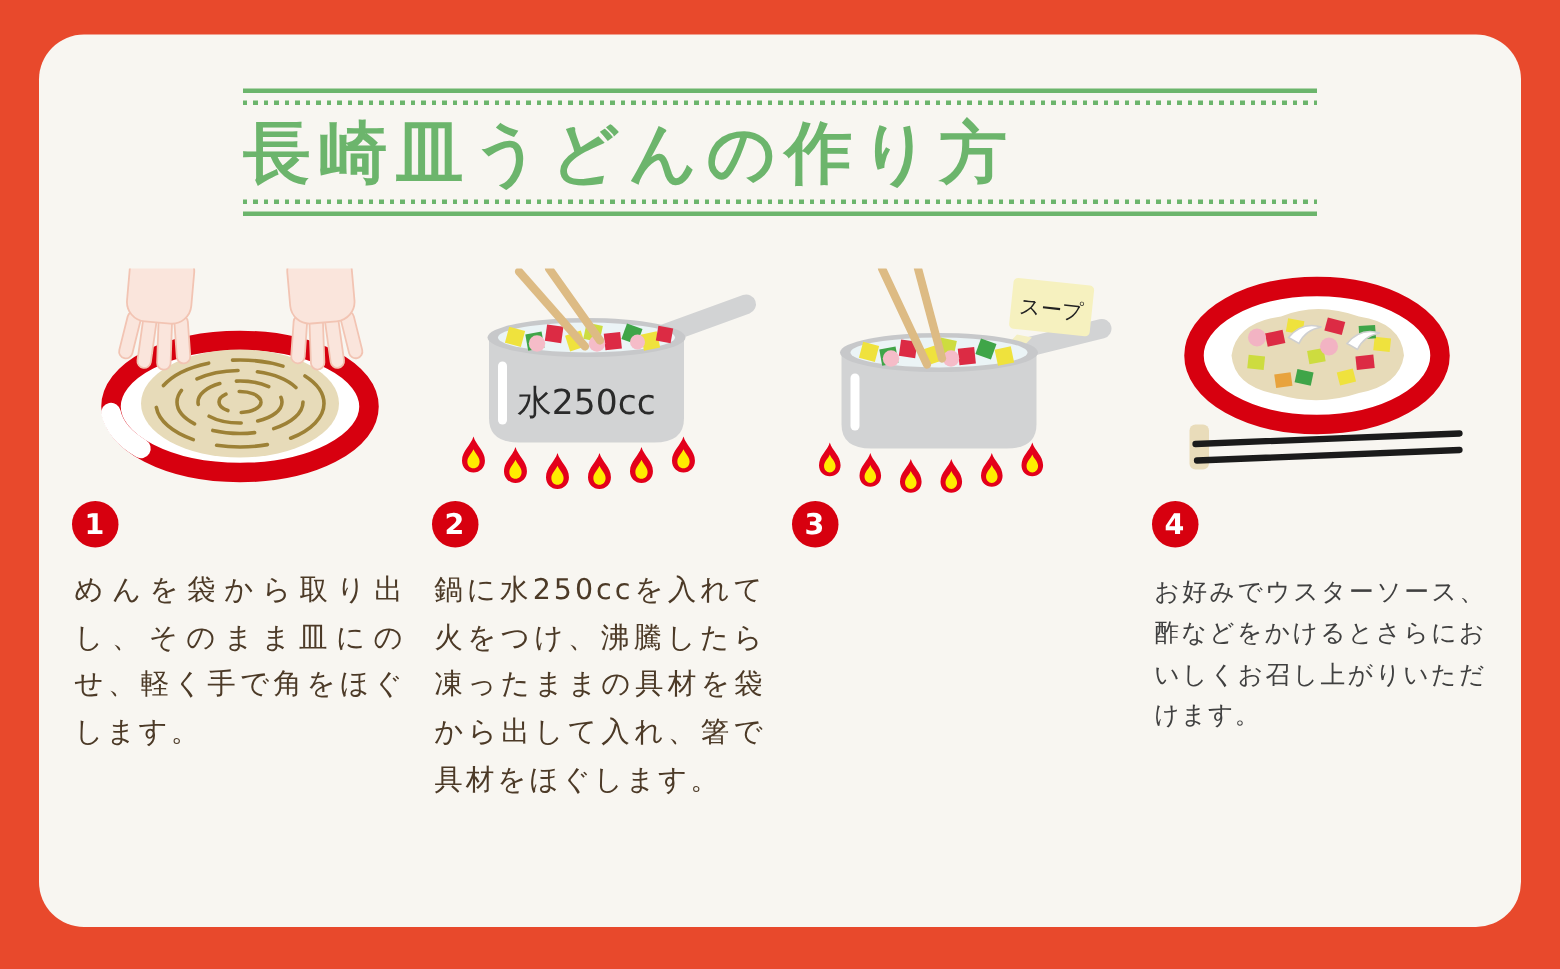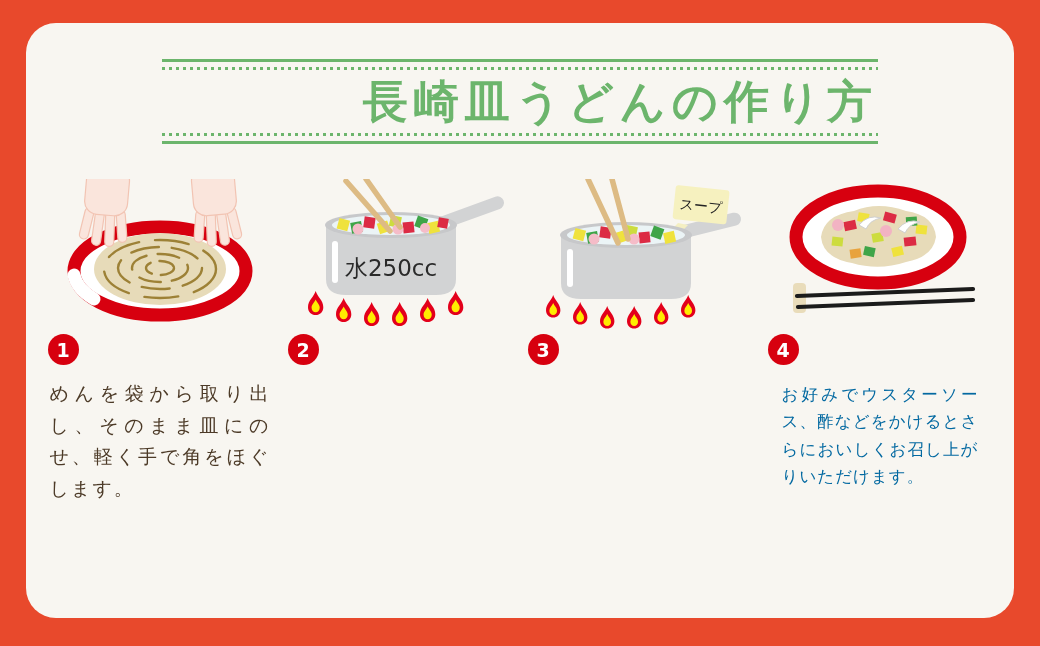--- a/index.html
+++ b/index.html
@@ -18,21 +18,21 @@
     position:absolute; left:136px; right:136px; top:36px;
   }
   .rule { width:100%; }
   .rule.solid  { height:3px; background:#6CB56C; }
   .rule.dotted {
     height:3px; margin-top:5px;
     background-image:repeating-linear-gradient(to right,#6CB56C 0 3px, transparent 3px 7px);
   }
   .rule.dotted.below { margin-top:0; margin-bottom:5px; }
   h1.main-title {
-    margin:7px 0 6px; text-align:right;
+    margin:7px 0 6px; text-align:left;
     font-size:45px; line-height:1.1; font-weight:bold;
     letter-spacing:6px; color:#6CB56C;
   }
   
   .steps {
     position:absolute; top:156px; left:28px; right:28px;
     display:flex; justify-content:center; gap:11px;
   }
   .step { width:229px; display:flex; flex-direction:column; }
   .illus { width:229px; height:152px; }
@@ -44,21 +44,21 @@
     font-size:19px; font-weight:bold;
     margin:3px 0 9px 2px;
   }
   p.txt {
     margin:4px; color:#4C3A27;
     font-size:19px; line-height:1.67; letter-spacing:2px;
     text-align:justify;
   }
   p.txt .red-text { color:#D7000F; }
   p.note {
-    margin:7px 16px 0; color:#0369a1;
+    margin:7px 4px 0; color:#404040;
     font-size:16.5px; line-height:1.66; letter-spacing:1px;
     text-align:justify;
   }
 </style>
 </head>
 <body>
 
 <div class="paper">
 
   <header class="title-block">
@@ -161,20 +161,21 @@
             <use href="#flameA" transform="translate(78,123) scale(0.85)"></use>
             <use href="#flameA" transform="translate(106,123) scale(0.85)"></use>
             <use href="#flameA" transform="translate(134,119) scale(0.85)"></use>
             <use href="#flameA" transform="translate(162,112) scale(0.85)"></use>
           </g>
         </svg>
       </div>
       <div class="badge">
         <span>2</span>
       </div>
+      <p class="txt"><span>鍋に水250ccを入れて火をつけ、沸騰したら凍ったままの具材を袋から出して入れ、箸で具材をほぐします。</span></p>
     </section>
 
     <section class="step">
       <div class="illus">
         <svg viewBox="0 0 229 152">
           <defs>
             <g id="flameB">
               <path d="M9,0 C11,7 18,11 18,19 C18,24.5 14,28.2 9,28.2 C4,28.2 0,24.5 0,19 C0,11 7,7 9,0 Z" fill="#E3001B"></path>
               <path d="M9,10 C10.3,13.5 13.8,15.8 13.8,19.6 C13.8,22.8 11.7,24.9 9,24.9 C6.3,24.9 4.2,22.8 4.2,19.6 C4.2,15.8 7.7,13.5 9,10 Z" fill="#FFEC00"></path>
             </g>

